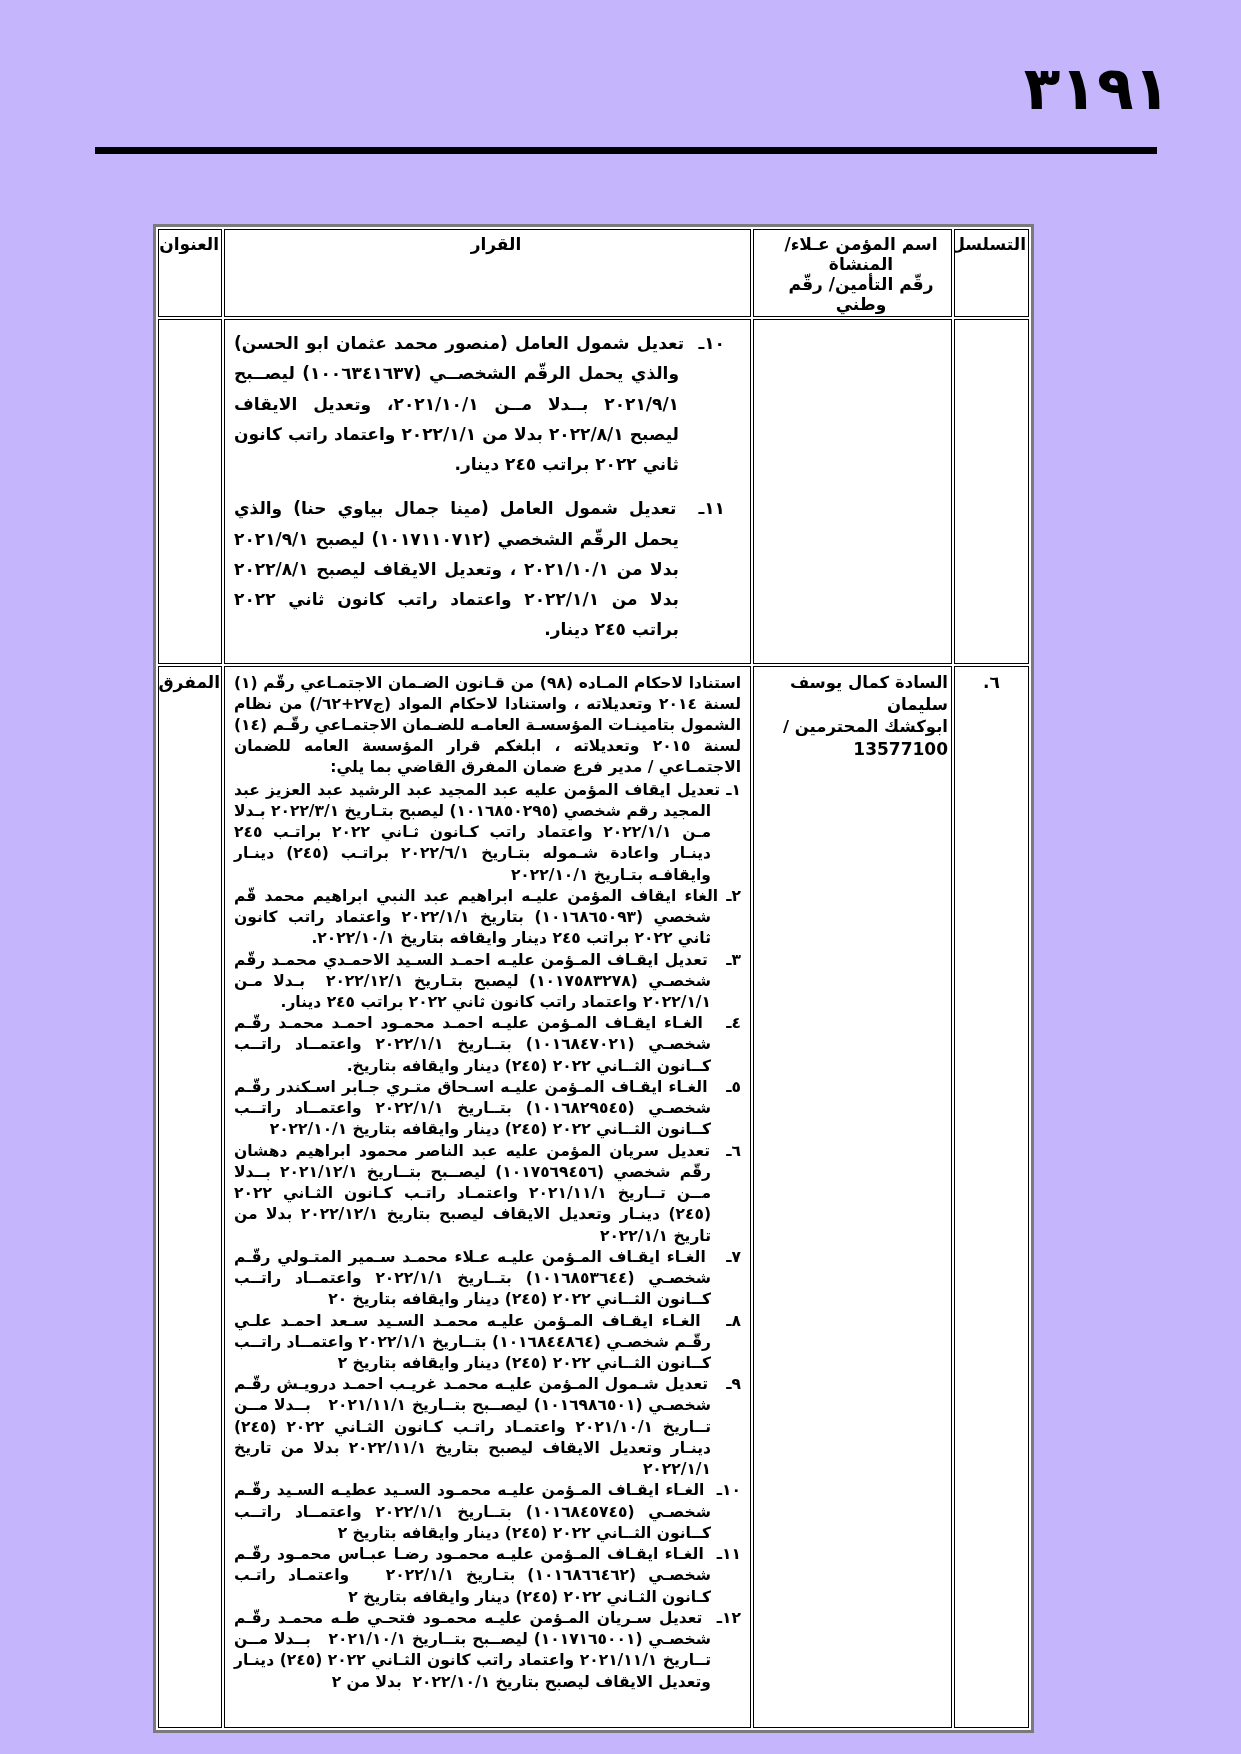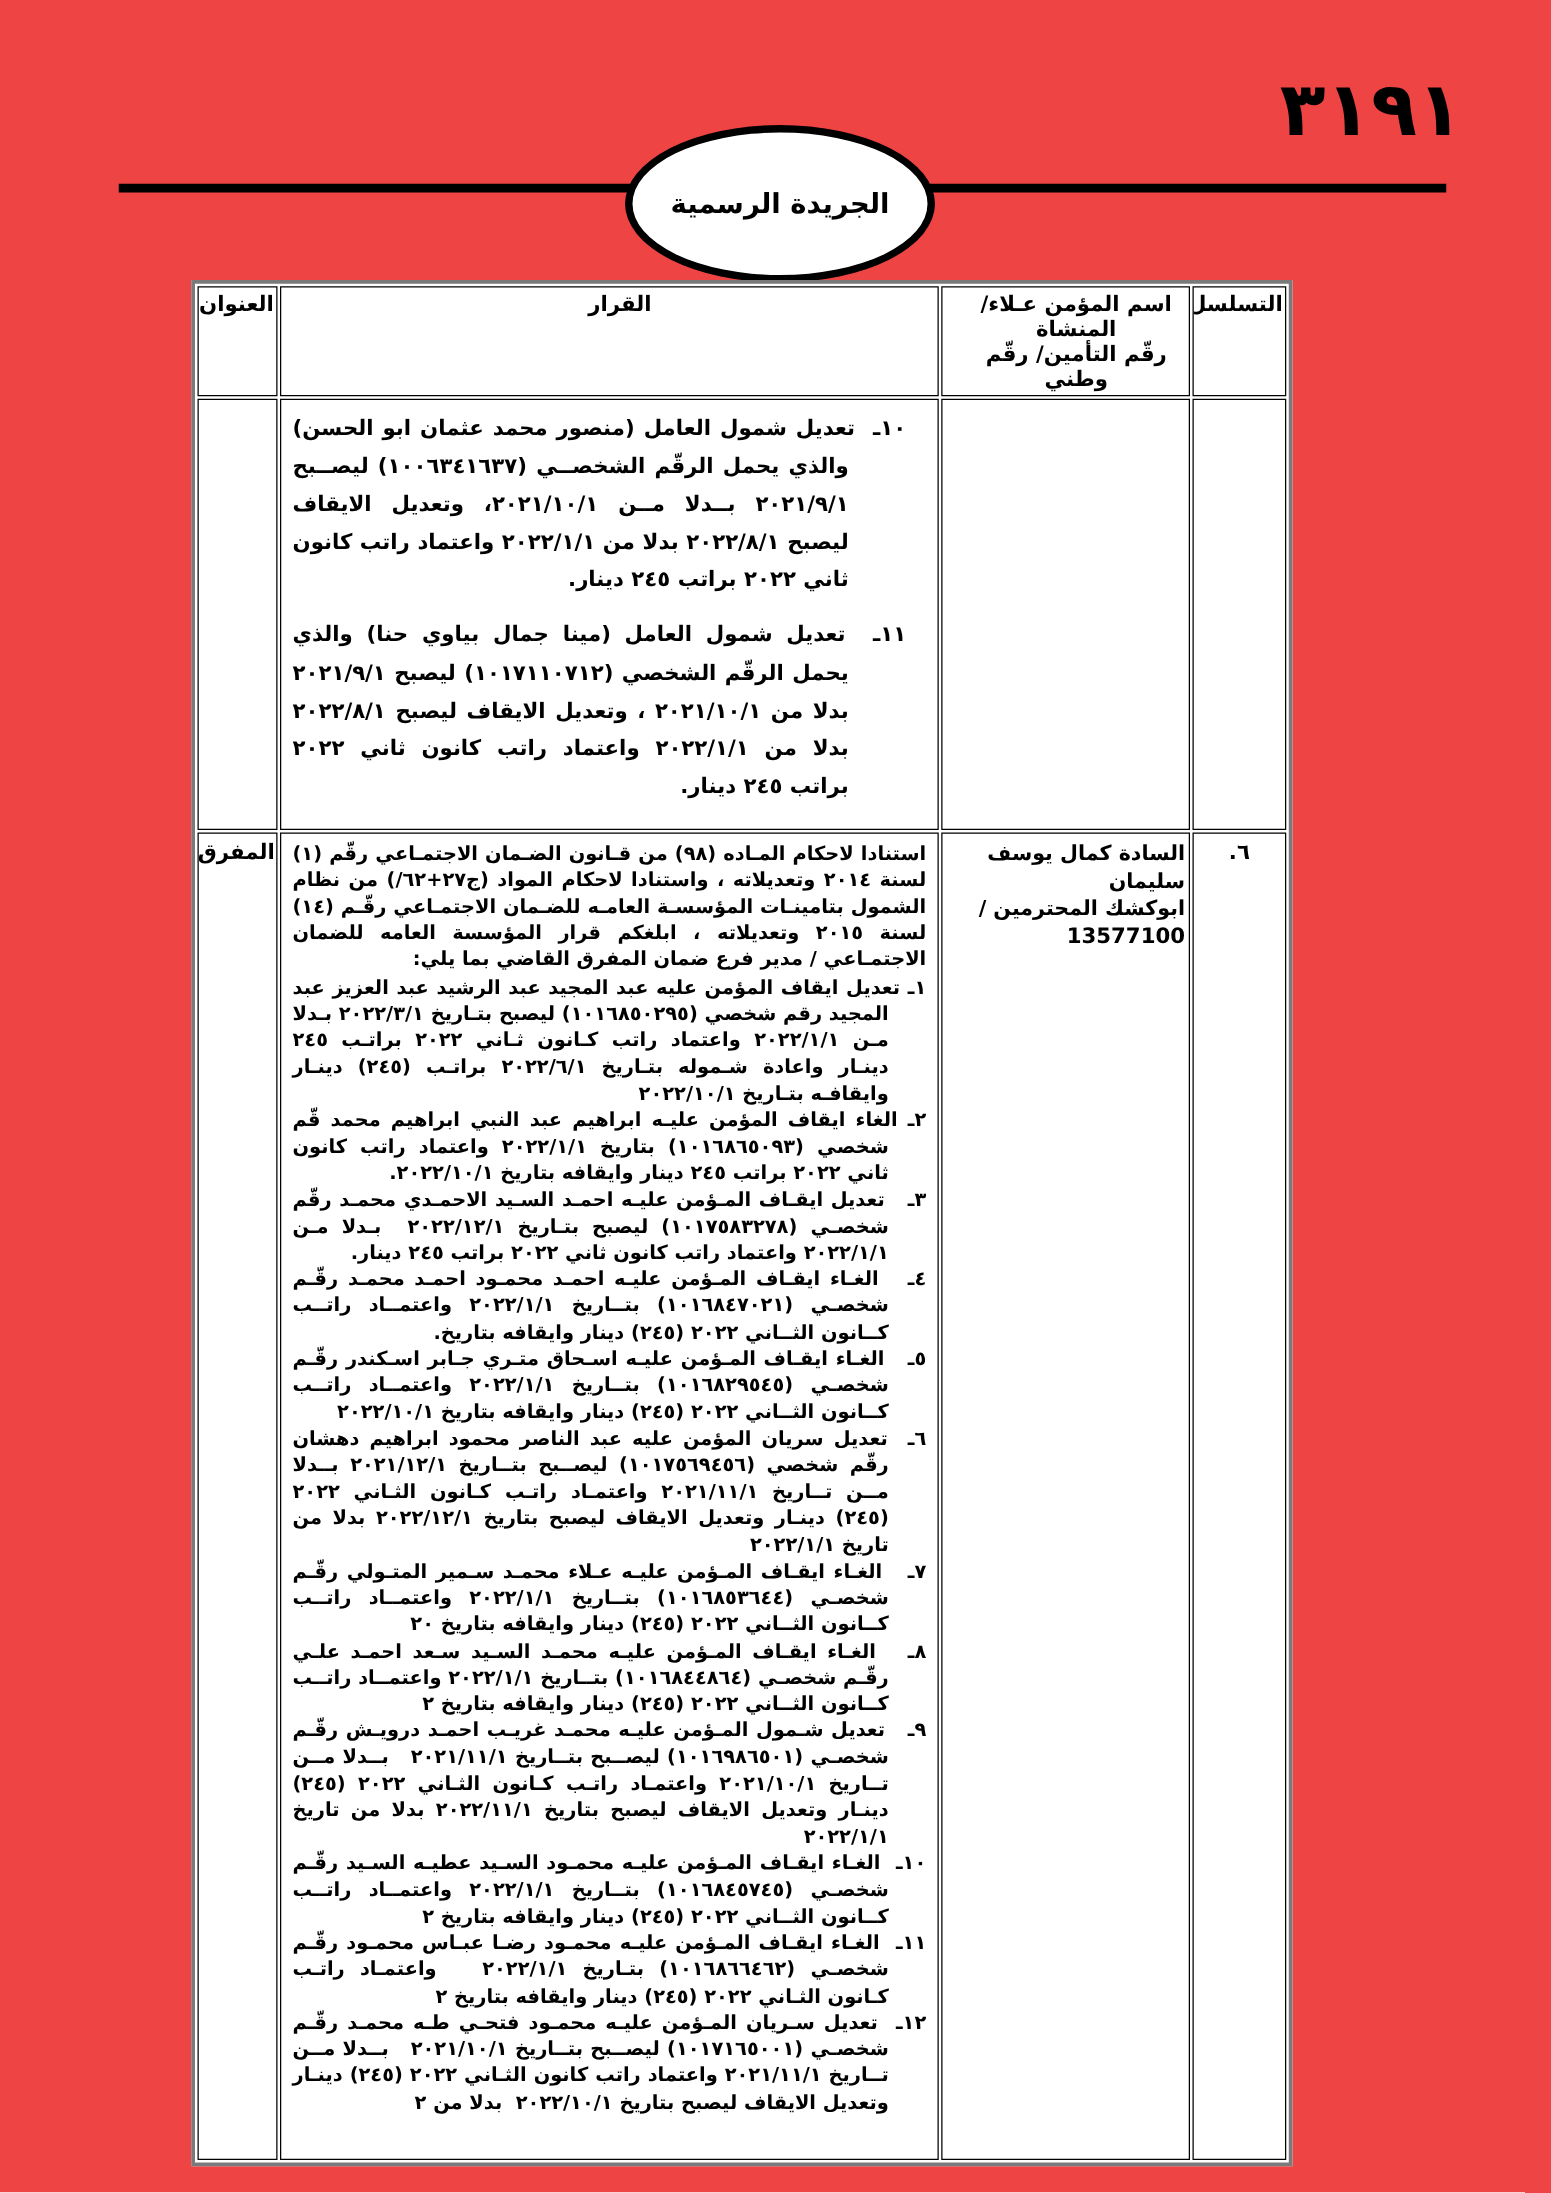--- a/index.html
+++ b/index.html
@@ -13,21 +13,21 @@
     position: relative;
     font-family: "DejaVu Sans", sans-serif;
     font-weight: bold;
     color: #000;
   }
   .page {
     position: relative;
     width: 1241px;
     height: 1754px;
     direction: rtl;
-    background: #ef4444;
+    background: #c4b5fd;
     overflow: hidden;
   }
   
   .page-number {
     position: absolute;
     top: 52px;
     left: 1012px;
     width: 170px;
     text-align: center;
     font-size: 60px;
@@ -133,23 +133,20 @@
 </style>
 </head>
 <body>
 
 <div class="page">
 
   <div class="page-number">٣١٩١</div>
 
   <div class="header-rule"></div>
 
-  <div class="banner-ellipse">
-    <span>الجريدة الرسمية</span>
-  </div>
 
   <table class="records-table">
     <colgroup>
       <col style="width:75px">
       <col style="width:199px">
       <col style="width:527px">
       <col style="width:64px">
     </colgroup>
     <thead>
       <tr>

